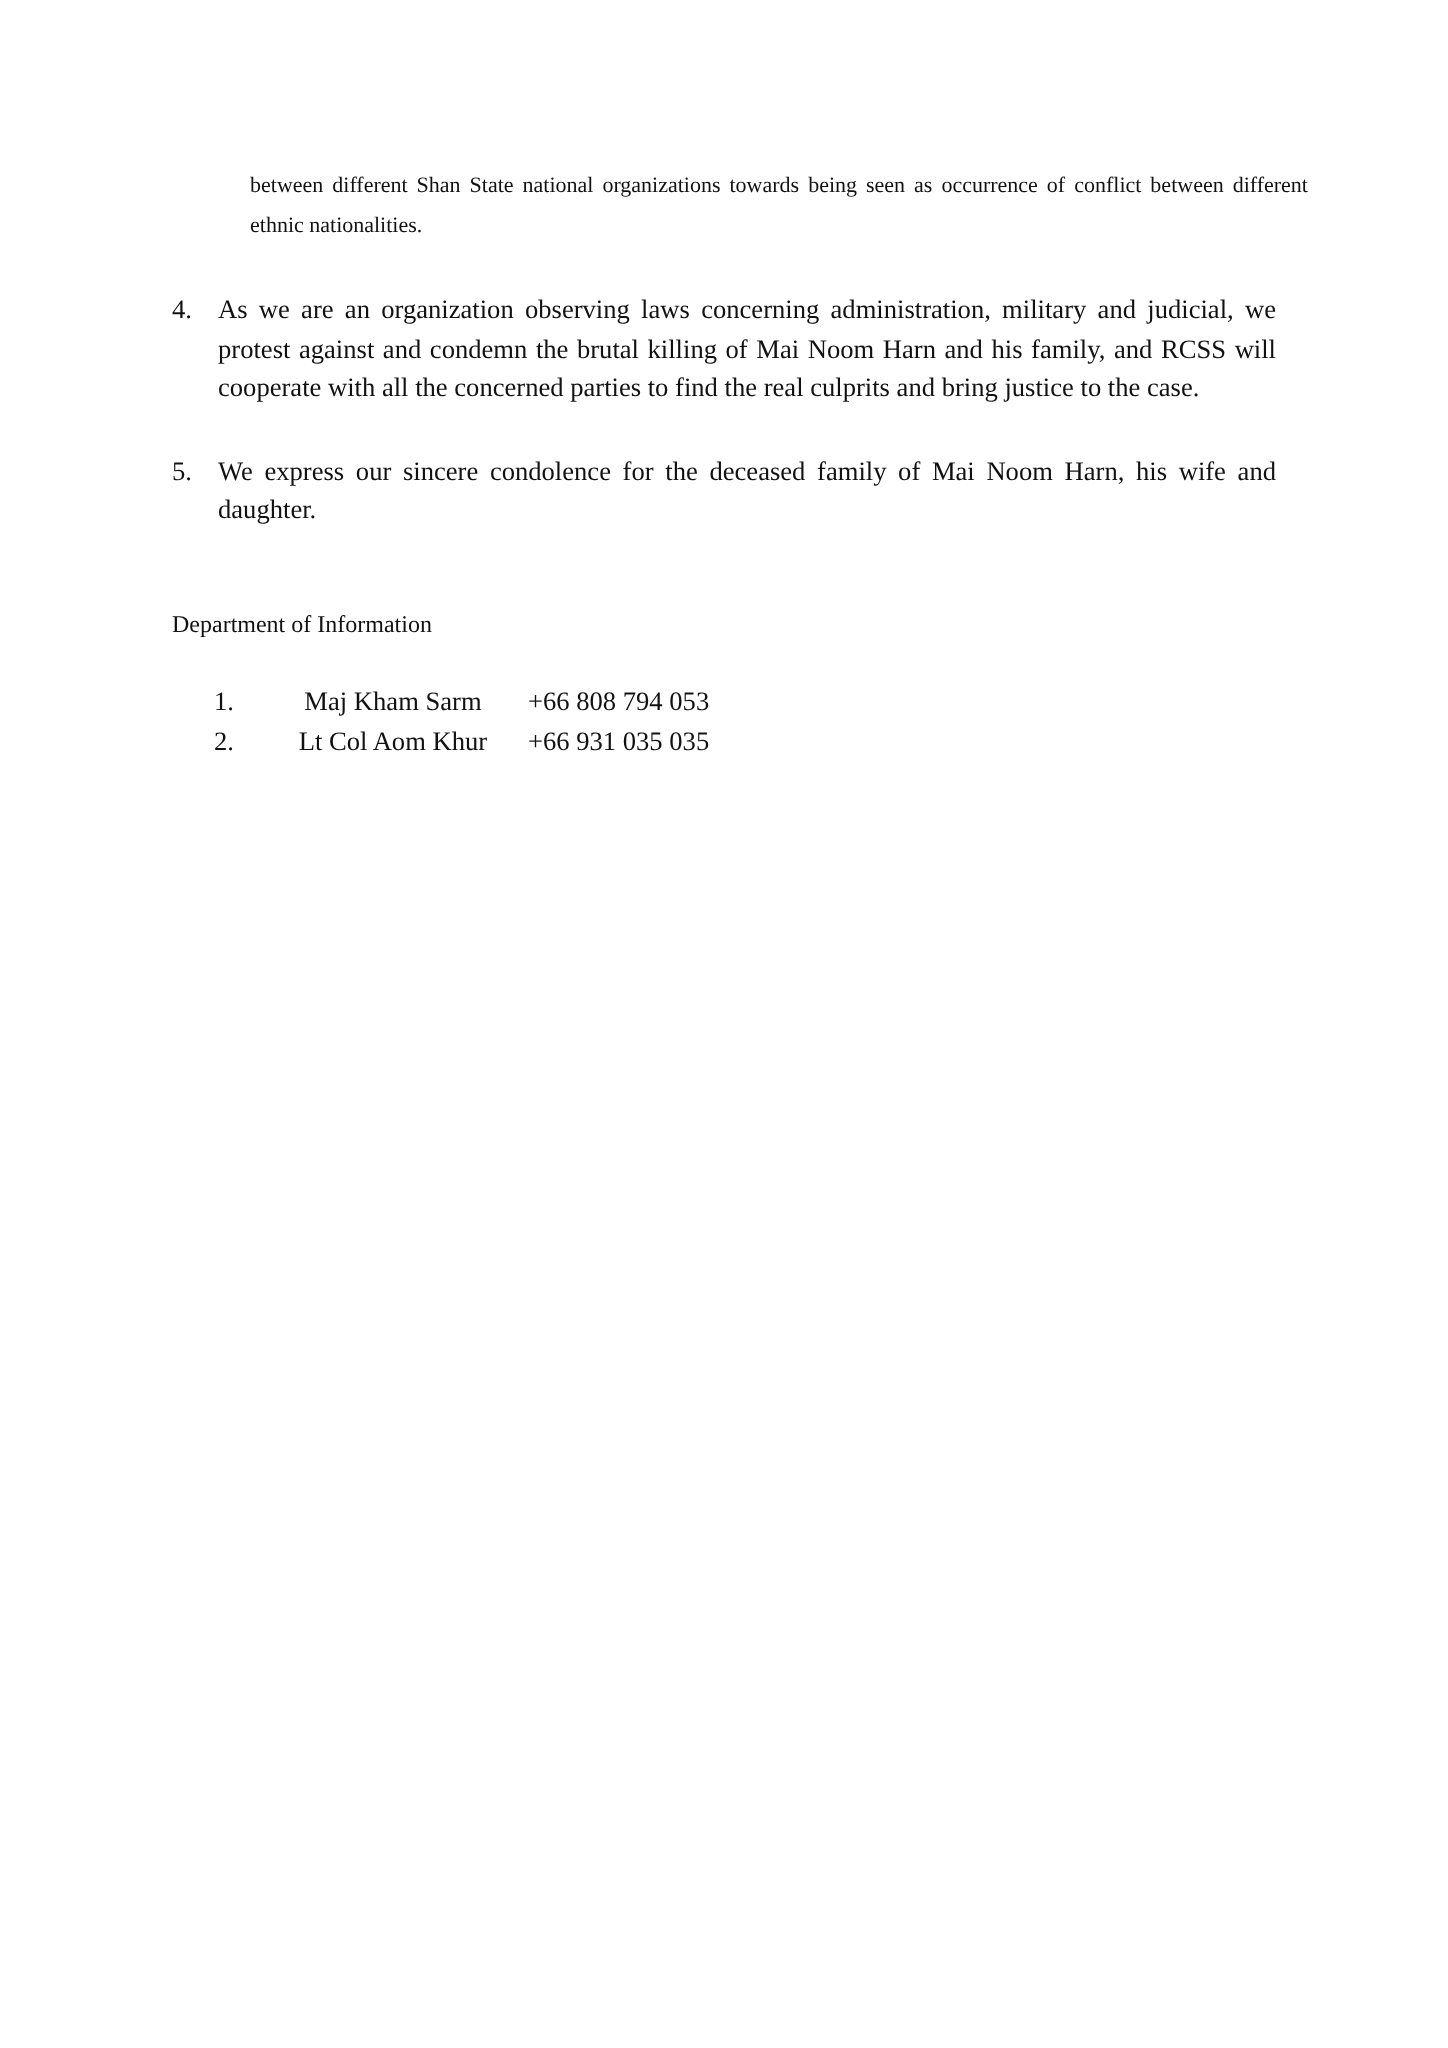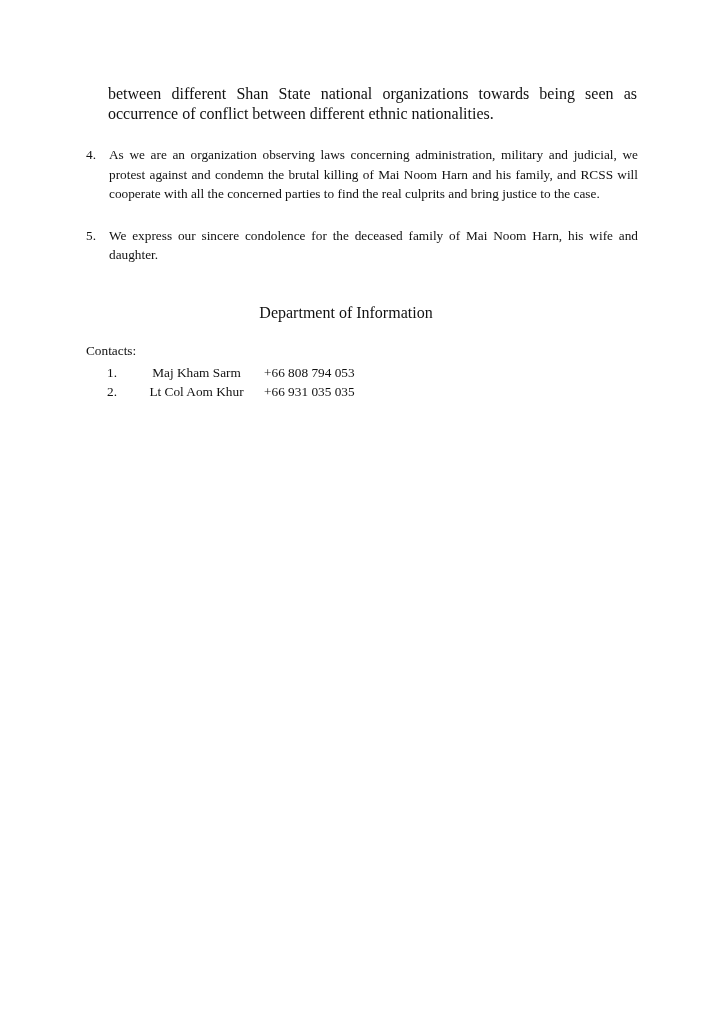--- a/index.html
+++ b/index.html
@@ -30,23 +30,23 @@
   
   .content {
     position: absolute;
     left: 86px;
     top: 84px;
     width: 552px;
   }
 
   
   .cont-para {
-    margin: 0 0 0 22px;
+    margin: 0 0 0 39px;
     width: 529px;
-    font-size: 16px;
+    font-size: 11px;
     line-height: 19.5px;
     text-align: justify;
     text-justify: inter-word;
   }
   .cont-para .lastline {
     text-align: left;
   }
 
   
   .numbered {
@@ -73,22 +73,22 @@
   }
 
   .gap-para { height: 22px; }
 
   
   .signature {
     position: absolute;
     left: 86px;
     top: 303px;
     width: 520px;
-    text-align: center;
-    font-size: 16px;
+    text-align: left;
+    font-size: 12px;
     line-height: 19.5px;
   }
 
   
   .contacts {
     position: absolute;
     left: 86px;
     top: 341px;
     width: 400px;
     font-size: 13.3px;
@@ -146,21 +146,20 @@
       <span class="lastline">and daughter.</span>
     </div>
 
   </div>
 
   <div class="signature">
     <span>Department of Information</span>
   </div>
 
   <div class="contacts">
-    <div class="contacts-label">Contacts:</div>
 
     <div class="contact-row">
       <span class="contact-num">1.</span>
       <span class="contact-name">Maj Kham Sarm</span>
       <span class="contact-phone">+66 808 794 053</span>
     </div>
 
     <div class="contact-row">
       <span class="contact-num">2.</span>
       <span class="contact-name">Lt Col Aom Khur</span>

